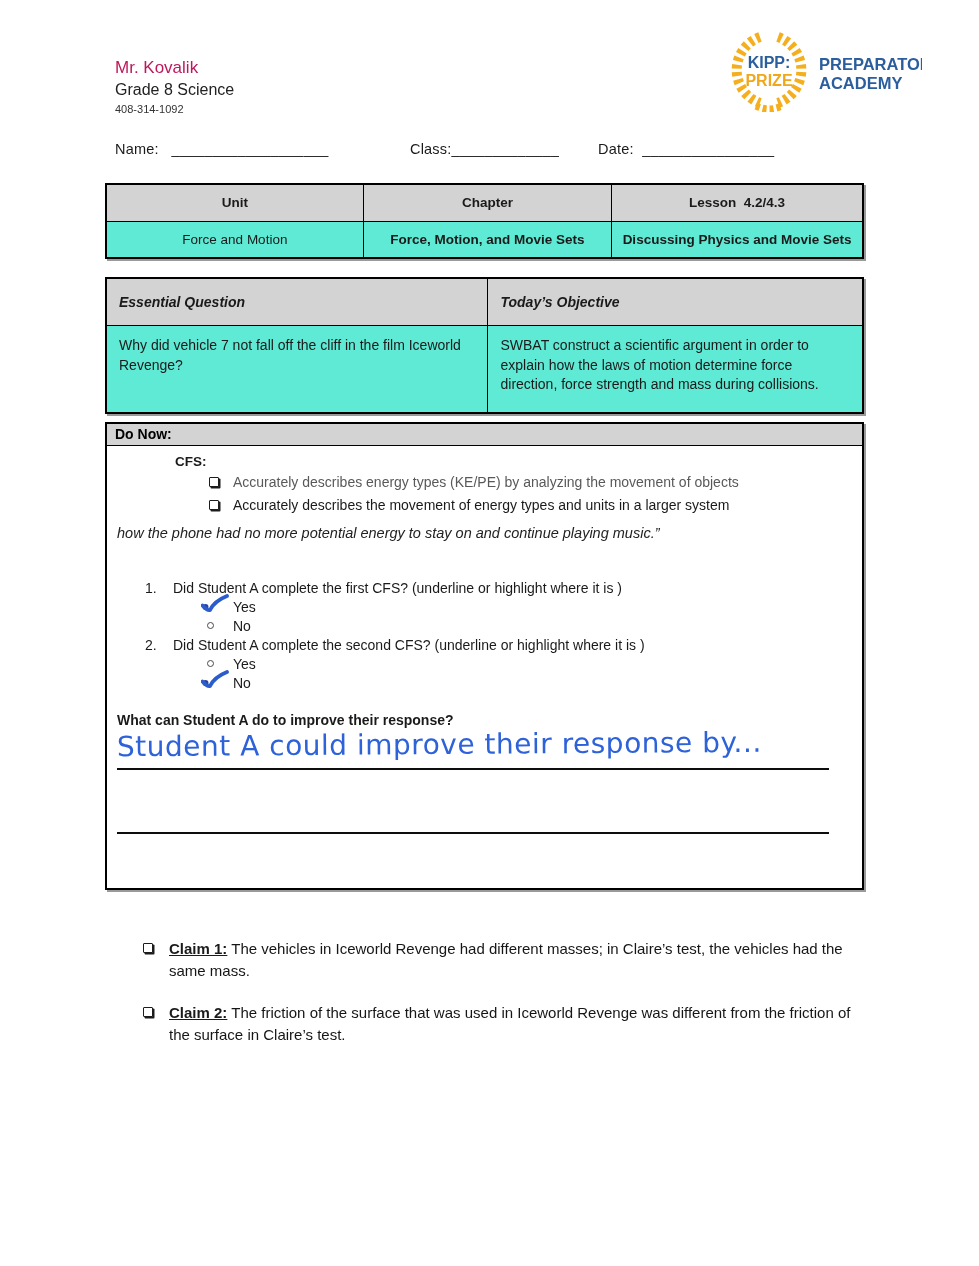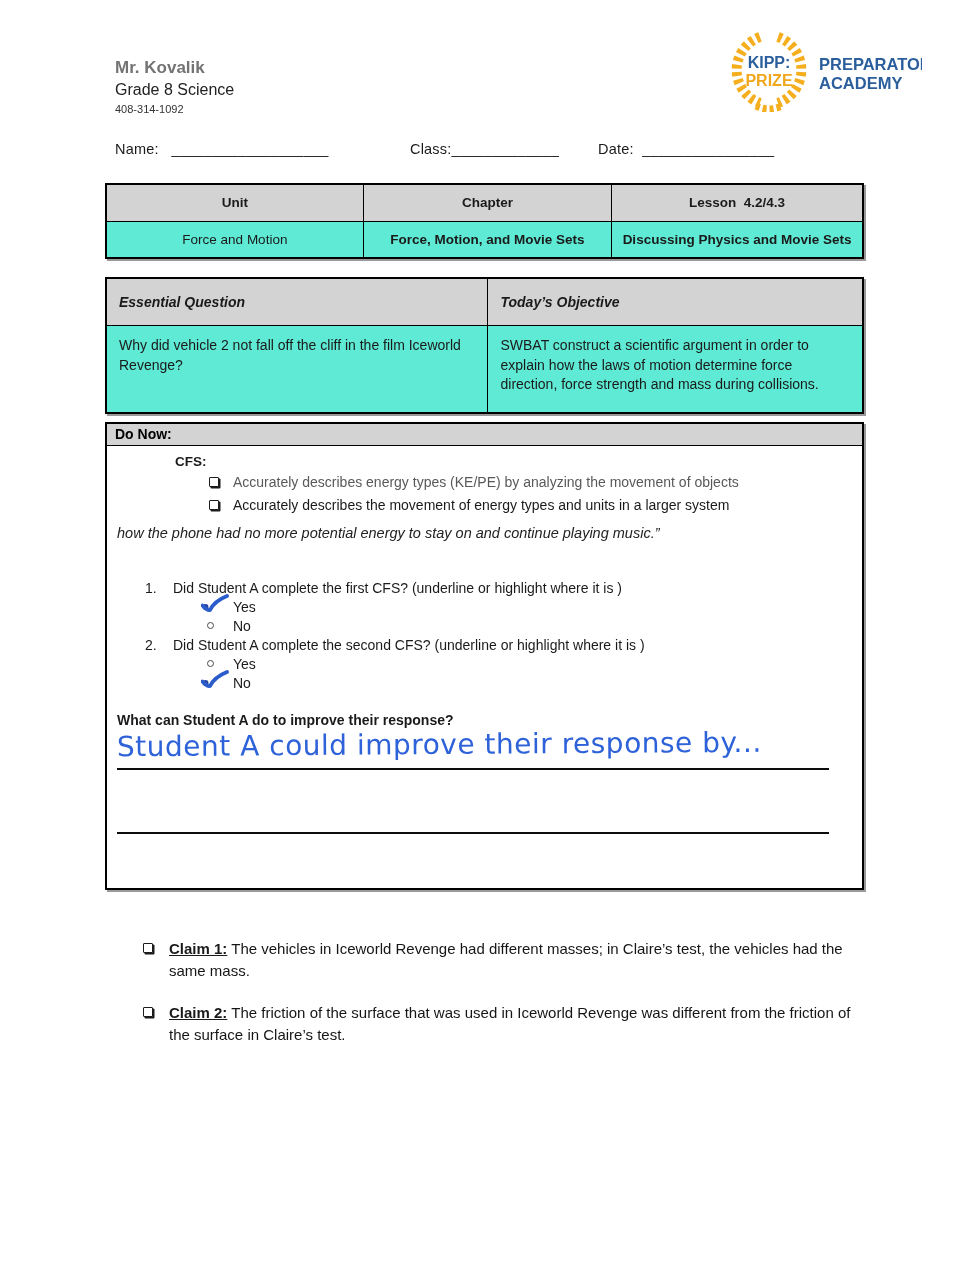--- a/index.html
+++ b/index.html
@@ -2,21 +2,21 @@
 <html><head>
 <meta charset="utf-8">
 <style>
   * { margin:0; padding:0; box-sizing:border-box; }
   html,body { background:#ffffff; }
   body { font-family:"Liberation Sans", sans-serif; color:#1a1a1a; }
   .sheet { position:relative; width:979px; height:1266px; background:#fff; overflow:hidden; }
 
   
   .hdr-left { position:absolute; left:115px; top:58px; }
-  .teacher  { font-size:17px; font-weight:bold; color:#737373; }
+  .teacher  { font-size:17px; font-weight:normal; color:#be185d; }
   .course   { font-size:16px; margin-top:3px; color:#222; }
   .phone    { font-size:11px; margin-top:4px; color:#333; }
   .logo     { position:absolute; left:722px; top:30px; width:200px; height:82px; }
 
   
   .fields { position:absolute; left:115px; top:141px; width:720px; font-size:14.5px; color:#1a1a1a; }
   .fields span { letter-spacing:0.2px; }
   .f-name  { position:absolute; left:0; }
   .f-class { position:absolute; left:295px; }
   .f-date  { position:absolute; left:483px; }
@@ -124,21 +124,21 @@
   </tbody>
     </table>
 
   <table class="tbl tbl2">
     <tbody>
         <tr>
       <td class="hd c1">Essential Question</td>
       <td class="hd c2">Today’s Objective</td>
     </tr>
     <tr>
-      <td class="bd c1">Why did vehicle 2 not fall off the cliff in the film Iceworld Revenge?</td>
+      <td class="bd c1">Why did vehicle 7 not fall off the cliff in the film Iceworld Revenge?</td>
       <td class="bd c2">SWBAT construct a scientific argument in order to explain how the laws of motion determine force direction, force strength and mass during collisions.</td>
     </tr>
   </tbody>
     </table>
 
   <div class="donow">
     <div class="donow-title">Do Now:</div>
     <div class="donow-body">
       <div class="cfs-label">CFS:</div>
 

